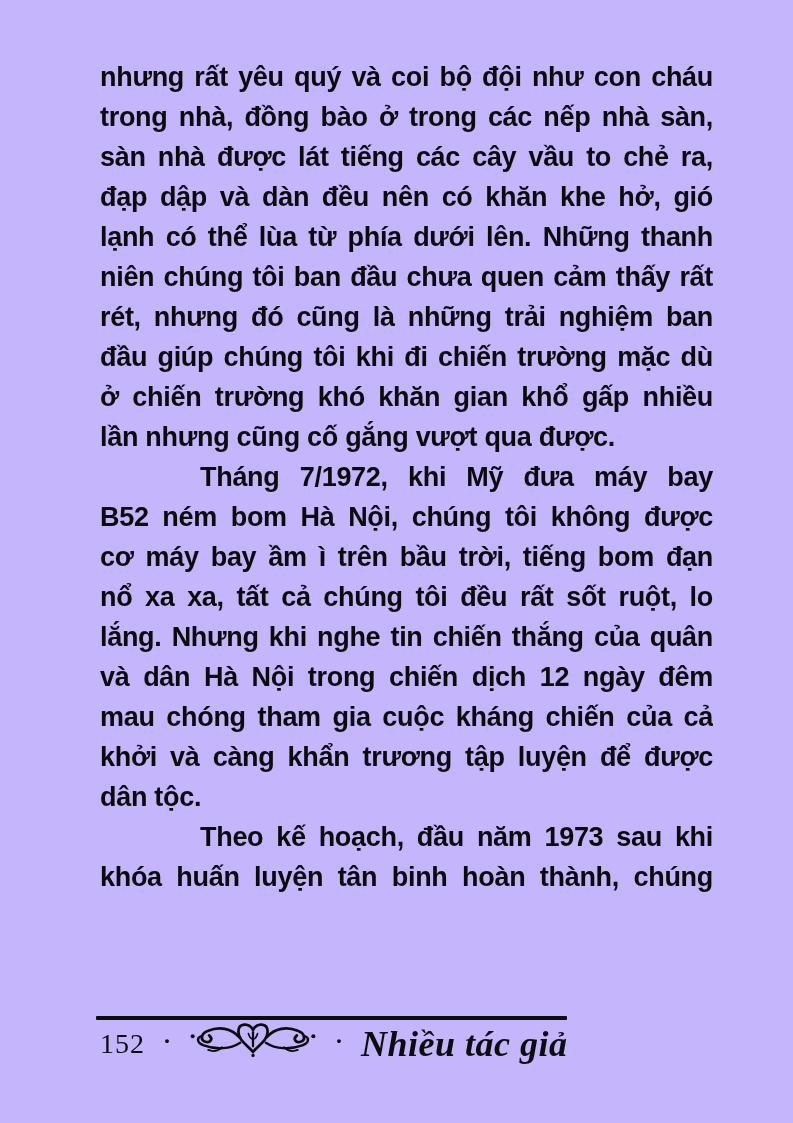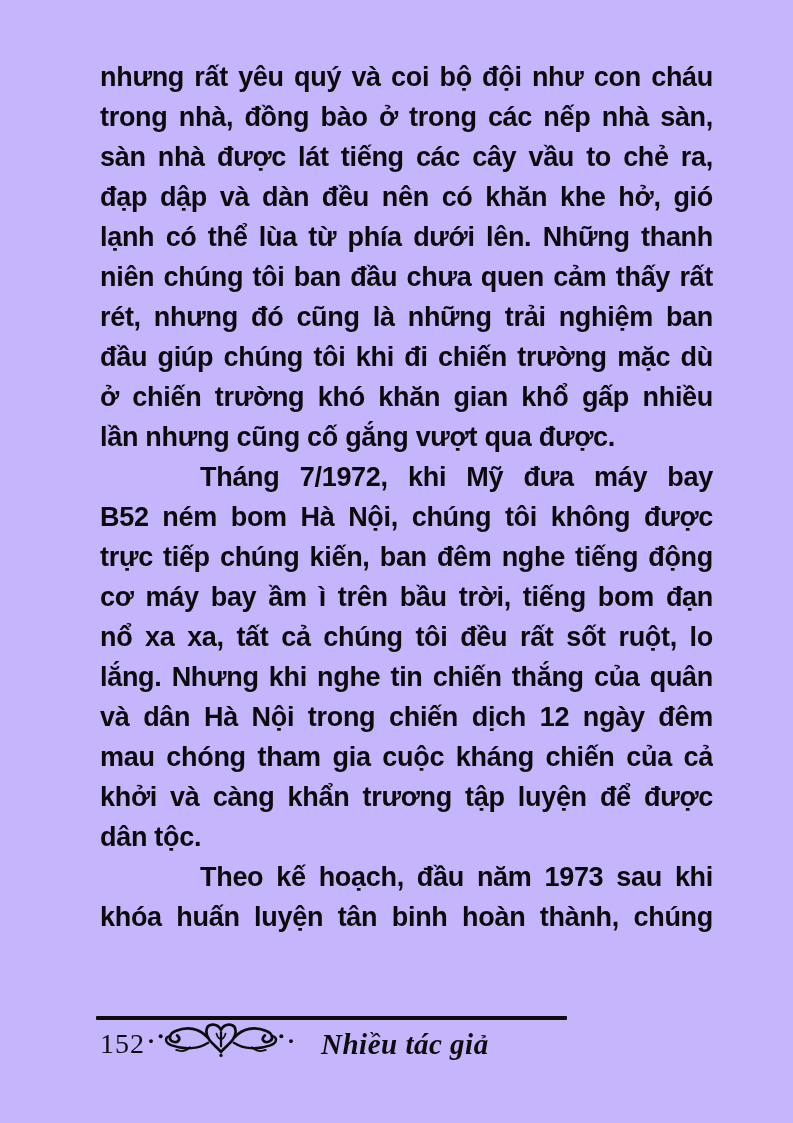--- a/index.html
+++ b/index.html
@@ -40,20 +40,21 @@
     width: 471px; height: 4px;
     background: #0d0d0d;
     border-radius: 1px;
   }
   .footer-row {
     position: absolute;
     left: 100px; top: 1022px;
     height: 44px;
     display: flex;
     align-items: center;
+    gap: 16px;
   }
   .page-number {
     font-family: "Liberation Serif", "DejaVu Serif", serif;
     font-size: 28px;
     font-weight: 500;
     color: #0d0d0d;
     letter-spacing: 1px;
   }
   .footer-dot {
     font-family: "Liberation Serif", "DejaVu Serif", serif;
@@ -65,24 +66,23 @@
   }
   .ornament {
     width: 128px; height: 44px;
     margin-top: -10px;
     display: block;
   }
   .footer-title {
     font-family: "Liberation Serif", "DejaVu Serif", serif;
     font-style: italic;
     font-weight: 600;
-    font-size: 29px;
+    font-size: 36px;
     color: #0d0d0d;
     letter-spacing: 0.5px;
-    margin-left: 24px;
   }
 </style>
 </head>
 <body>
 
 <div class="page">
 
   <div class="body-text">
 
     <div>
@@ -94,21 +94,20 @@
       <div class="line">niên chúng tôi ban đầu chưa quen cảm thấy rất</div>
       <div class="line">rét, nhưng đó cũng là những trải nghiệm ban</div>
       <div class="line">đầu giúp chúng tôi khi đi chiến trường mặc dù</div>
       <div class="line">ở chiến trường khó khăn gian khổ gấp nhiều</div>
       <div class="line para-end">lần nhưng cũng cố gắng vượt qua được.</div>
     </div>
 
     <div>
       <div class="line indent">Tháng 7/1972, khi Mỹ đưa máy bay</div>
       <div class="line">B52 ném bom Hà Nội, chúng tôi không được</div>
-      <div class="line">trực tiếp chúng kiến, ban đêm nghe tiếng động</div>
       <div class="line">cơ máy bay ầm ì trên bầu trời, tiếng bom đạn</div>
       <div class="line">nổ xa xa, tất cả chúng tôi đều rất sốt ruột, lo</div>
       <div class="line">lắng. Nhưng khi nghe tin chiến thắng của quân</div>
       <div class="line">và dân Hà Nội trong chiến dịch 12 ngày đêm</div>
       <div class="line">mau chóng tham gia cuộc kháng chiến của cả</div>
       <div class="line">khởi và càng khẩn trương tập luyện để được</div>
       <div class="line para-end">dân tộc.</div>
     </div>
 
     <div>

